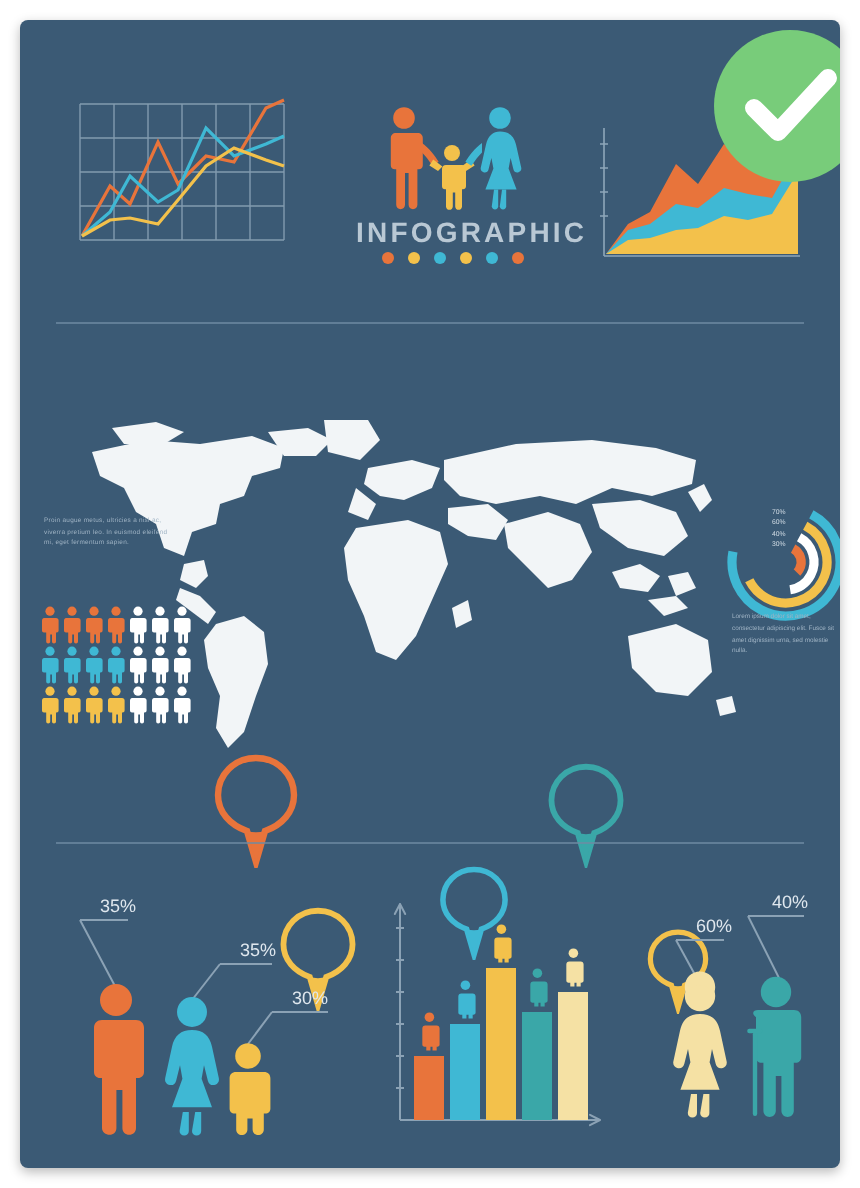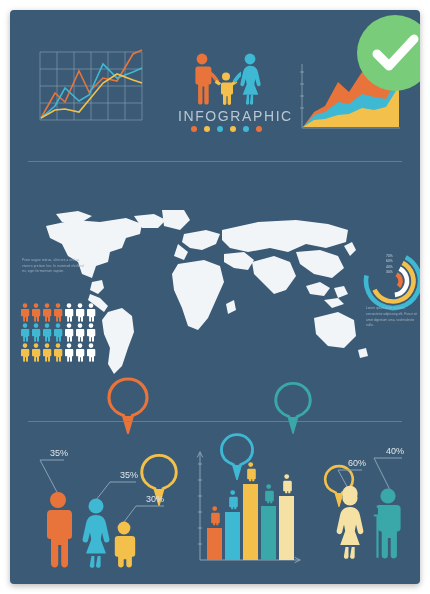--- a/index.html
+++ b/index.html
@@ -15,21 +15,21 @@
   .divider{position:absolute;height:1px;background:#6f8ba3;opacity:.75;}
 
   
   #line-chart{position:absolute;left:28px;top:38px;width:106px;height:88px;}
   #family-logo{position:absolute;left:168px;top:42px;width:96px;height:88px;}
   #area-chart{position:absolute;left:288px;top:52px;width:104px;height:72px;}
   #check-badge{position:absolute;left:345px;top:3px;width:80px;height:80px;}
 
   .logo-word{
     position:absolute;left:0;top:56px;width:96px;text-align:center;
-    color:#b9c8d4;font-size:14px;letter-spacing:1.6px;font-weight:400;
+    color:#b9c8d4;font-size:14px;letter-spacing:1.6px;font-weight:700;
   }
   .logo-dots{position:absolute;left:0;top:74px;width:96px;display:flex;justify-content:center;gap:7px;}
   .logo-dots i{width:6px;height:6px;border-radius:50%;display:block;}
 
   
   #map-wrap{position:absolute;left:0;top:170px;width:410px;height:230px;}
   #world-map{position:absolute;left:28px;top:28px;width:330px;height:170px;}
 
   .pin{position:absolute;}
   #legend-text{

